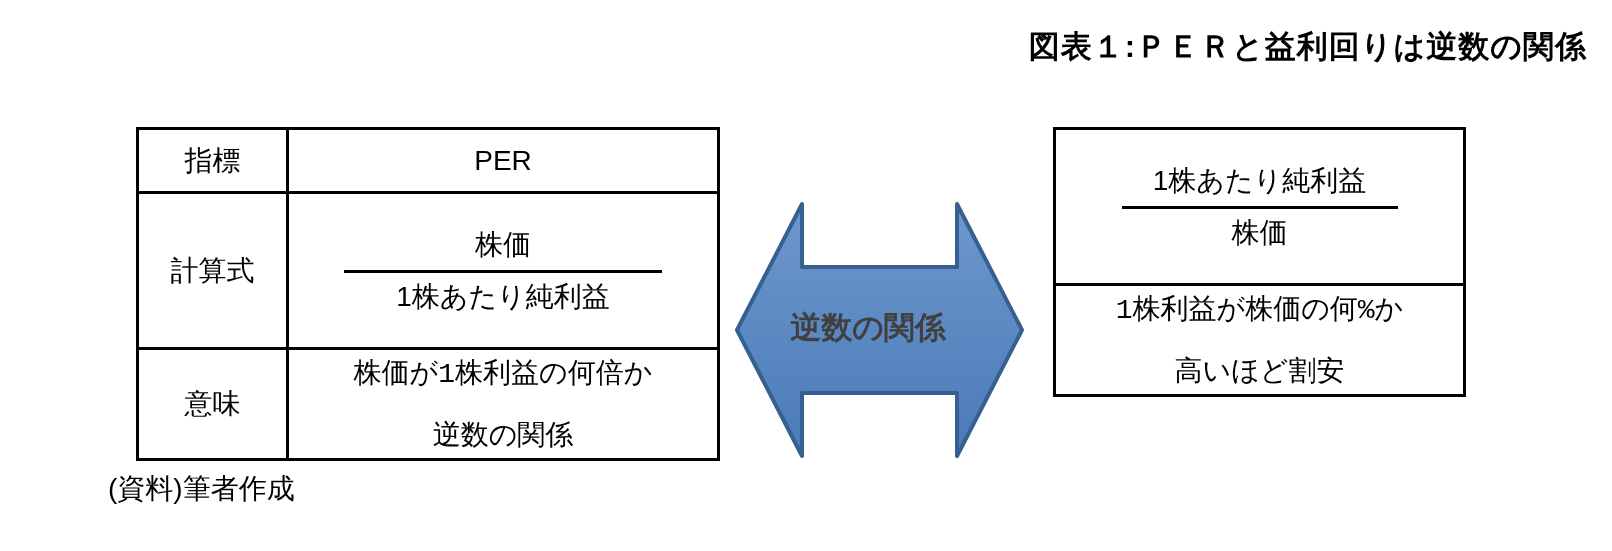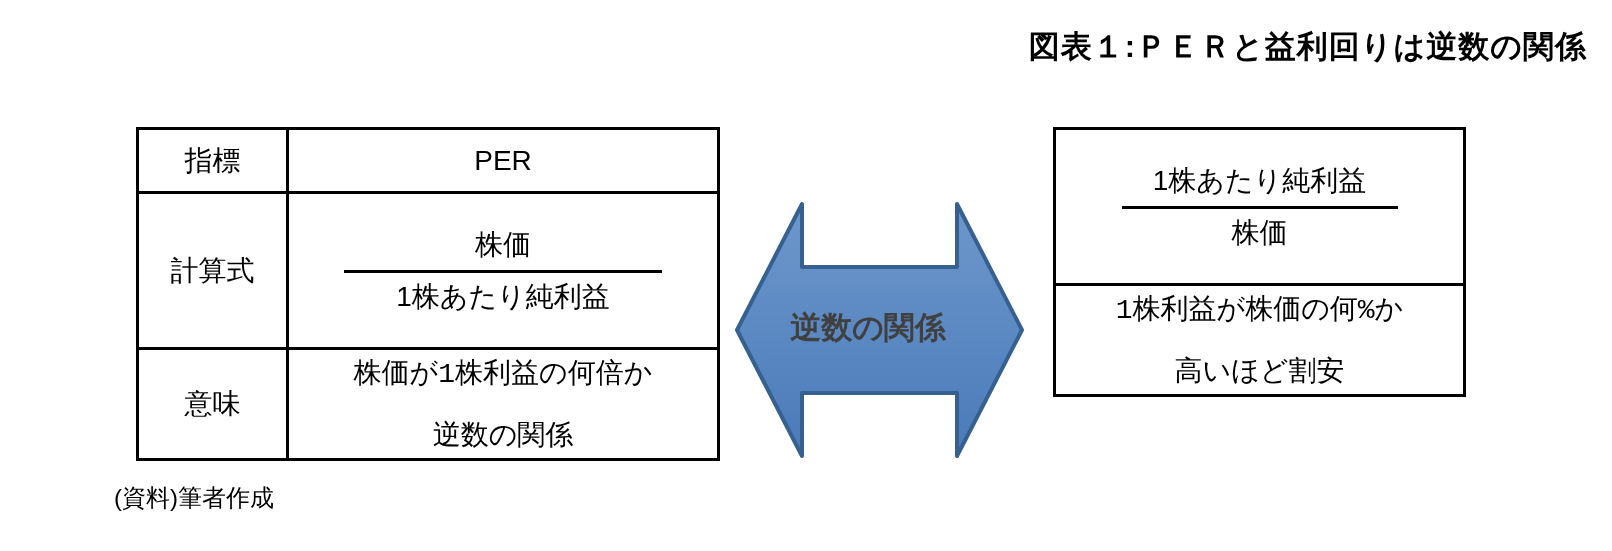--- a/index.html
+++ b/index.html
@@ -92,24 +92,23 @@
     width: 240px;
     height: 46px;
     line-height: 46px;
     text-align: center;
     color: #404040;
     font-size: 31px;
     font-weight: bold;
   }
   .source-note {
     position: absolute;
-    left: 114px;
+    left: 108px;
     top: 470px;
-    font-size: 24px;
-    margin-top: 12px;
+    font-size: 28px;
   }
 </style>
 </head>
 <body>
 
 <div class="figure-title">図表１:ＰＥＲと益利回りは逆数の関係</div>
 
 <table class="tbl tbl-left">
   <tbody>
       <tr class="row-head">

